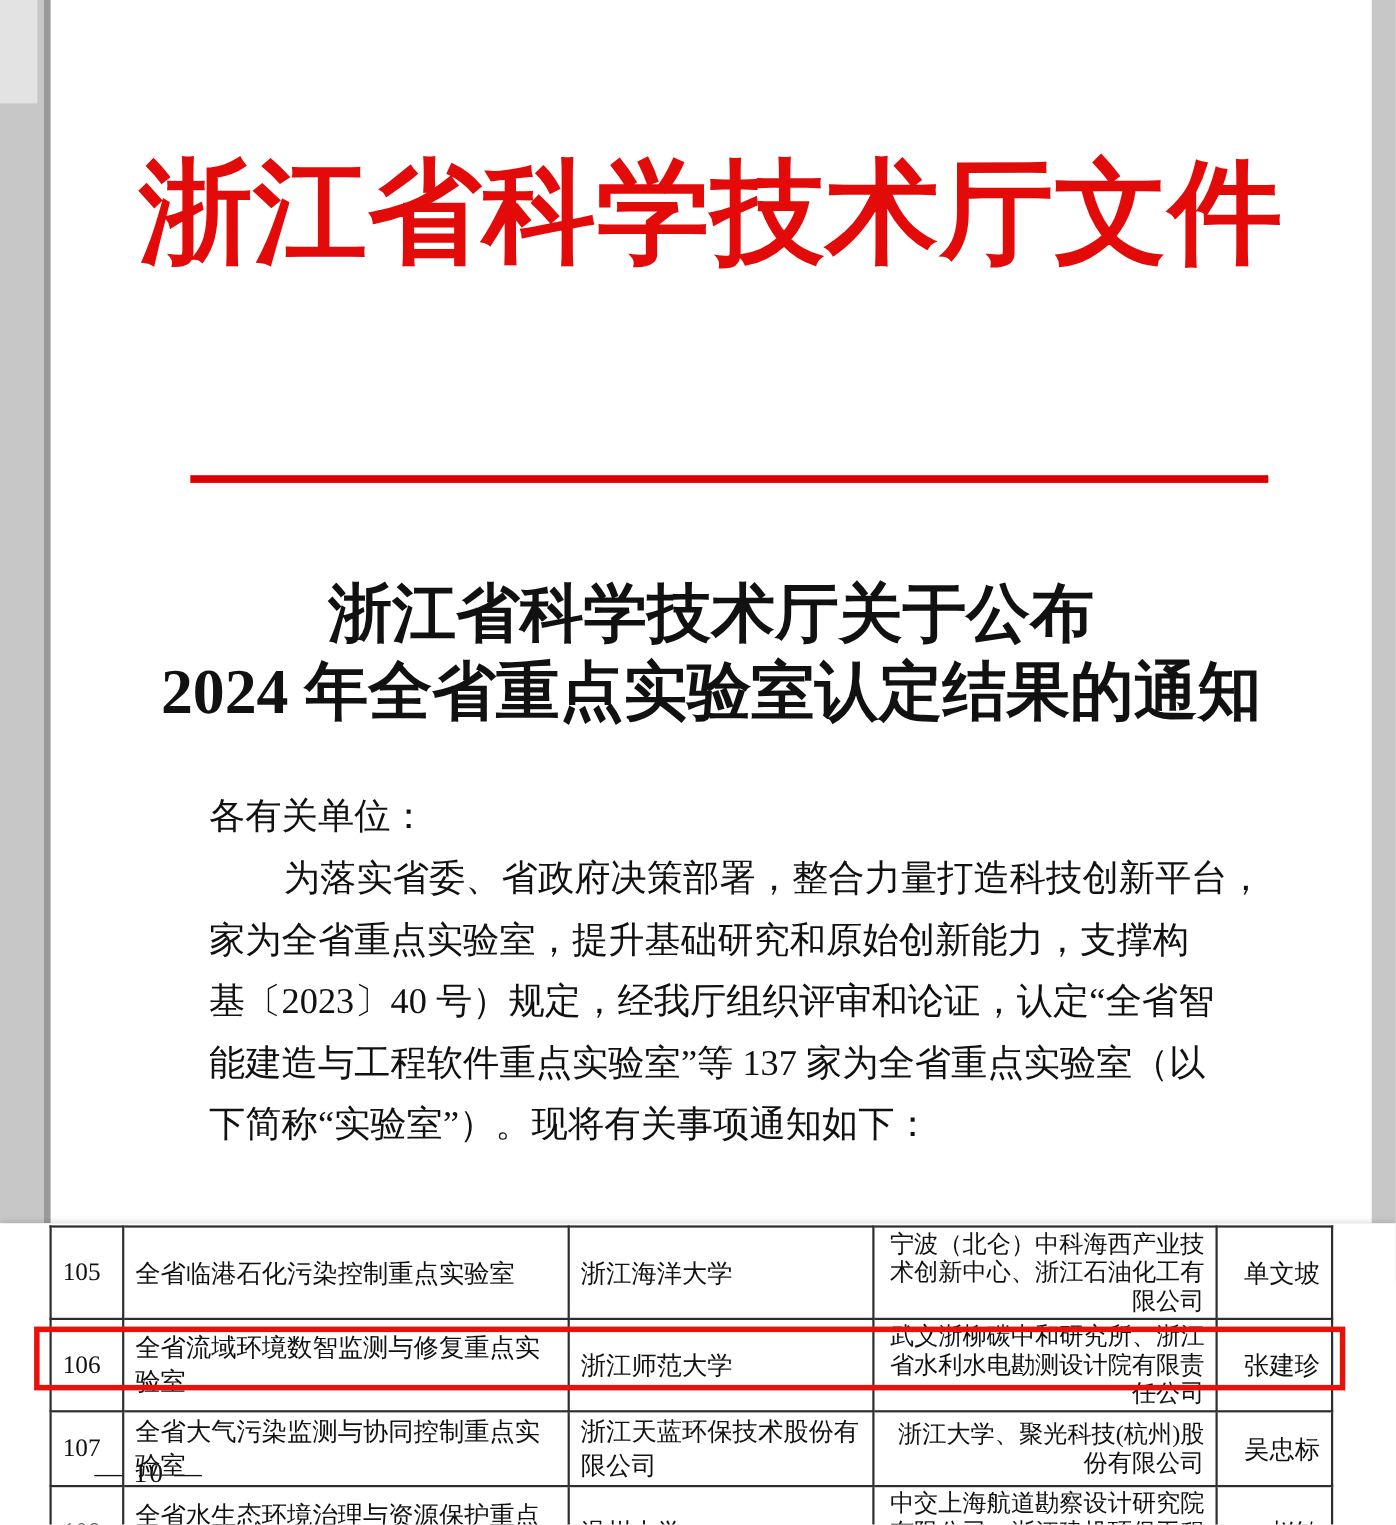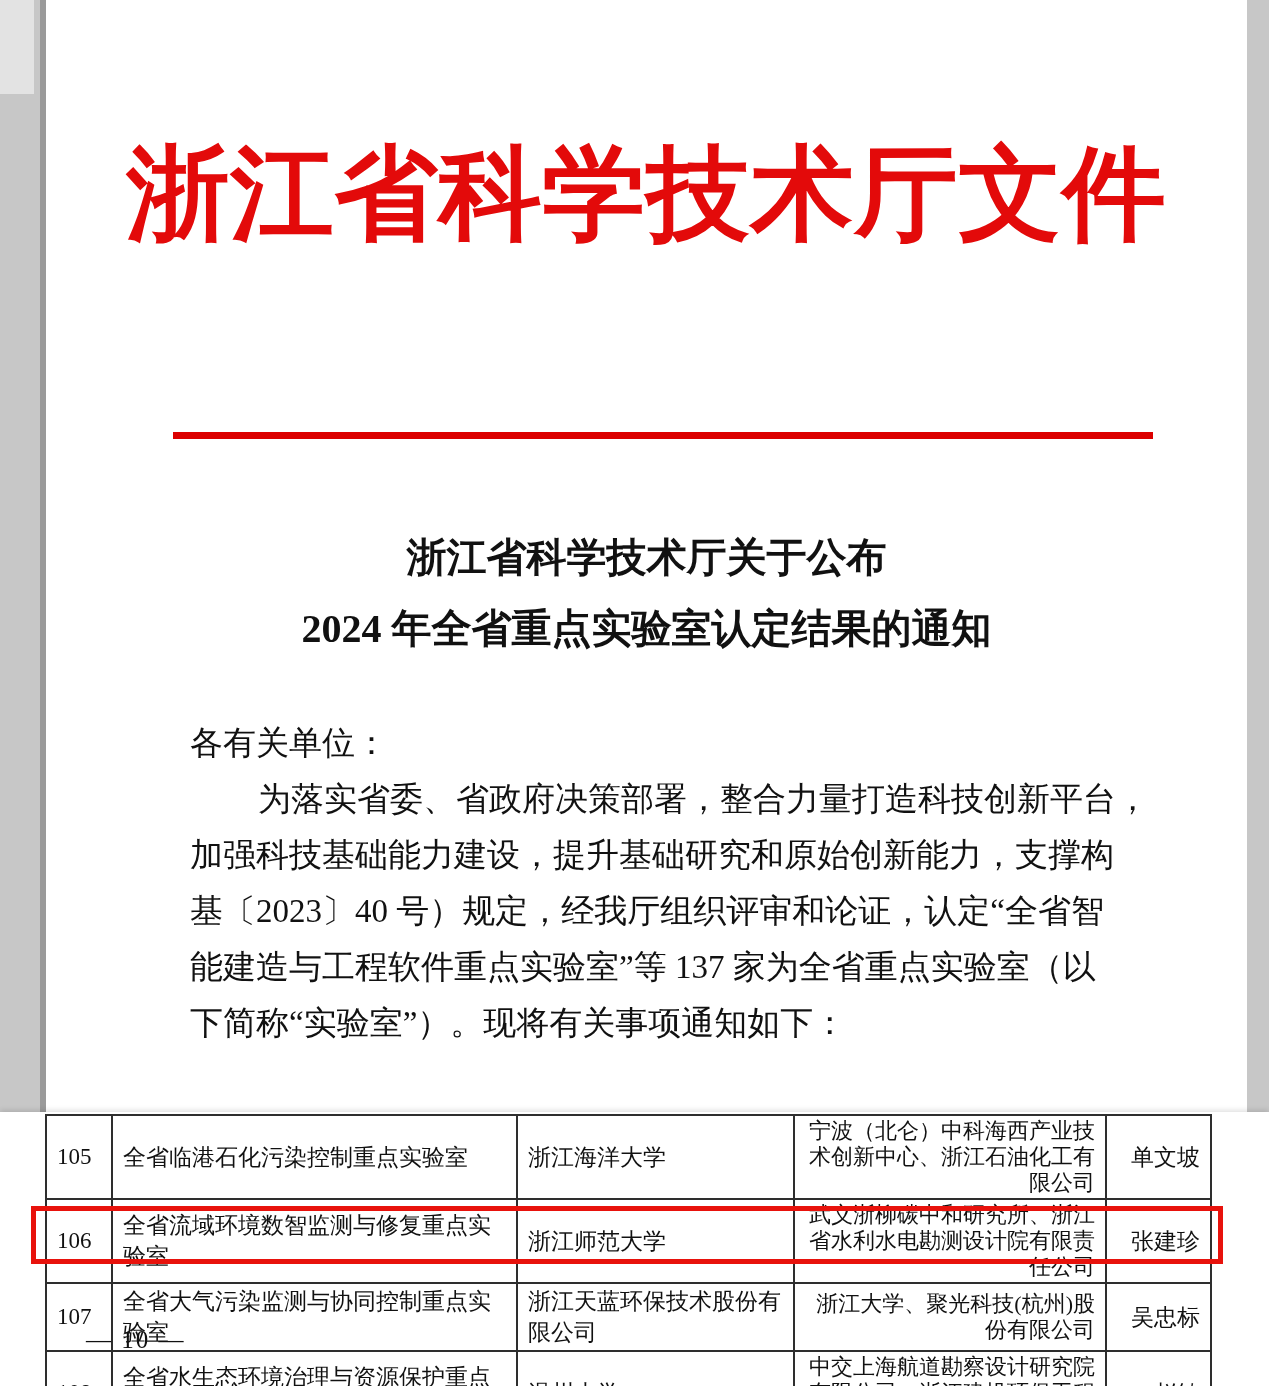--- a/index.html
+++ b/index.html
@@ -21,21 +21,21 @@
     font-size:103px;font-weight:bold;line-height:1.1;letter-spacing:1px;
     color:#e30a0a;white-space:nowrap;
   }
   .doc-number{
     position:absolute;top:350px;left:0;width:100%;text-align:center;
     font-size:35px;transform:translateX(22px);white-space:nowrap;
   }
   .red-rule{position:absolute;top:432px;left:127px;width:980px;height:7px;background:#dc0000;}
   .notice{
     position:absolute;top:522px;left:0;width:100%;text-align:center;
-    font-size:40px;font-weight:bold;line-height:71px;white-space:nowrap;
+    font-size:58px;font-weight:bold;line-height:71px;white-space:nowrap;
   }
   .body-block{
     position:absolute;top:715px;left:144px;width:960px;
     font-size:33px;line-height:56px;
   }
   .body-line{white-space:nowrap;}
   .body-line.indent{text-indent:68px;}
   
   .bottom-sheet{
     position:absolute;top:1112px;left:0;width:1269px;height:274px;background:#ffffff;
@@ -69,21 +69,21 @@
   <div class="page">
     <div class="banner">浙江省科学技术厅文件</div>
     <div class="red-rule"></div>
     <div class="notice">
       <div>浙江省科学技术厅关于公布</div>
       <div>2024 年全省重点实验室认定结果的通知</div>
     </div>
     <div class="body-block">
       <div class="body-line">各有关单位：</div>
       <div class="body-line indent">为落实省委、省政府决策部署，整合力量打造科技创新平台，</div>
-      <div class="body-line">加强科技基础能力建设，提升基础研究和原始创新能力，支撑构</div>
+      <div class="body-line">家为全省重点实验室，提升基础研究和原始创新能力，支撑构</div>
       <div class="body-line">基〔2023〕40 号）规定，经我厅组织评审和论证，认定“全省智</div>
       <div class="body-line">能建造与工程软件重点实验室”等 137 家为全省重点实验室（以</div>
       <div class="body-line">下简称“实验室”）。现将有关事项通知如下：</div>
     </div>
   </div>
 </div>
 
 <div class="bottom-sheet">
   <table class="doc-table">
     <colgroup>

